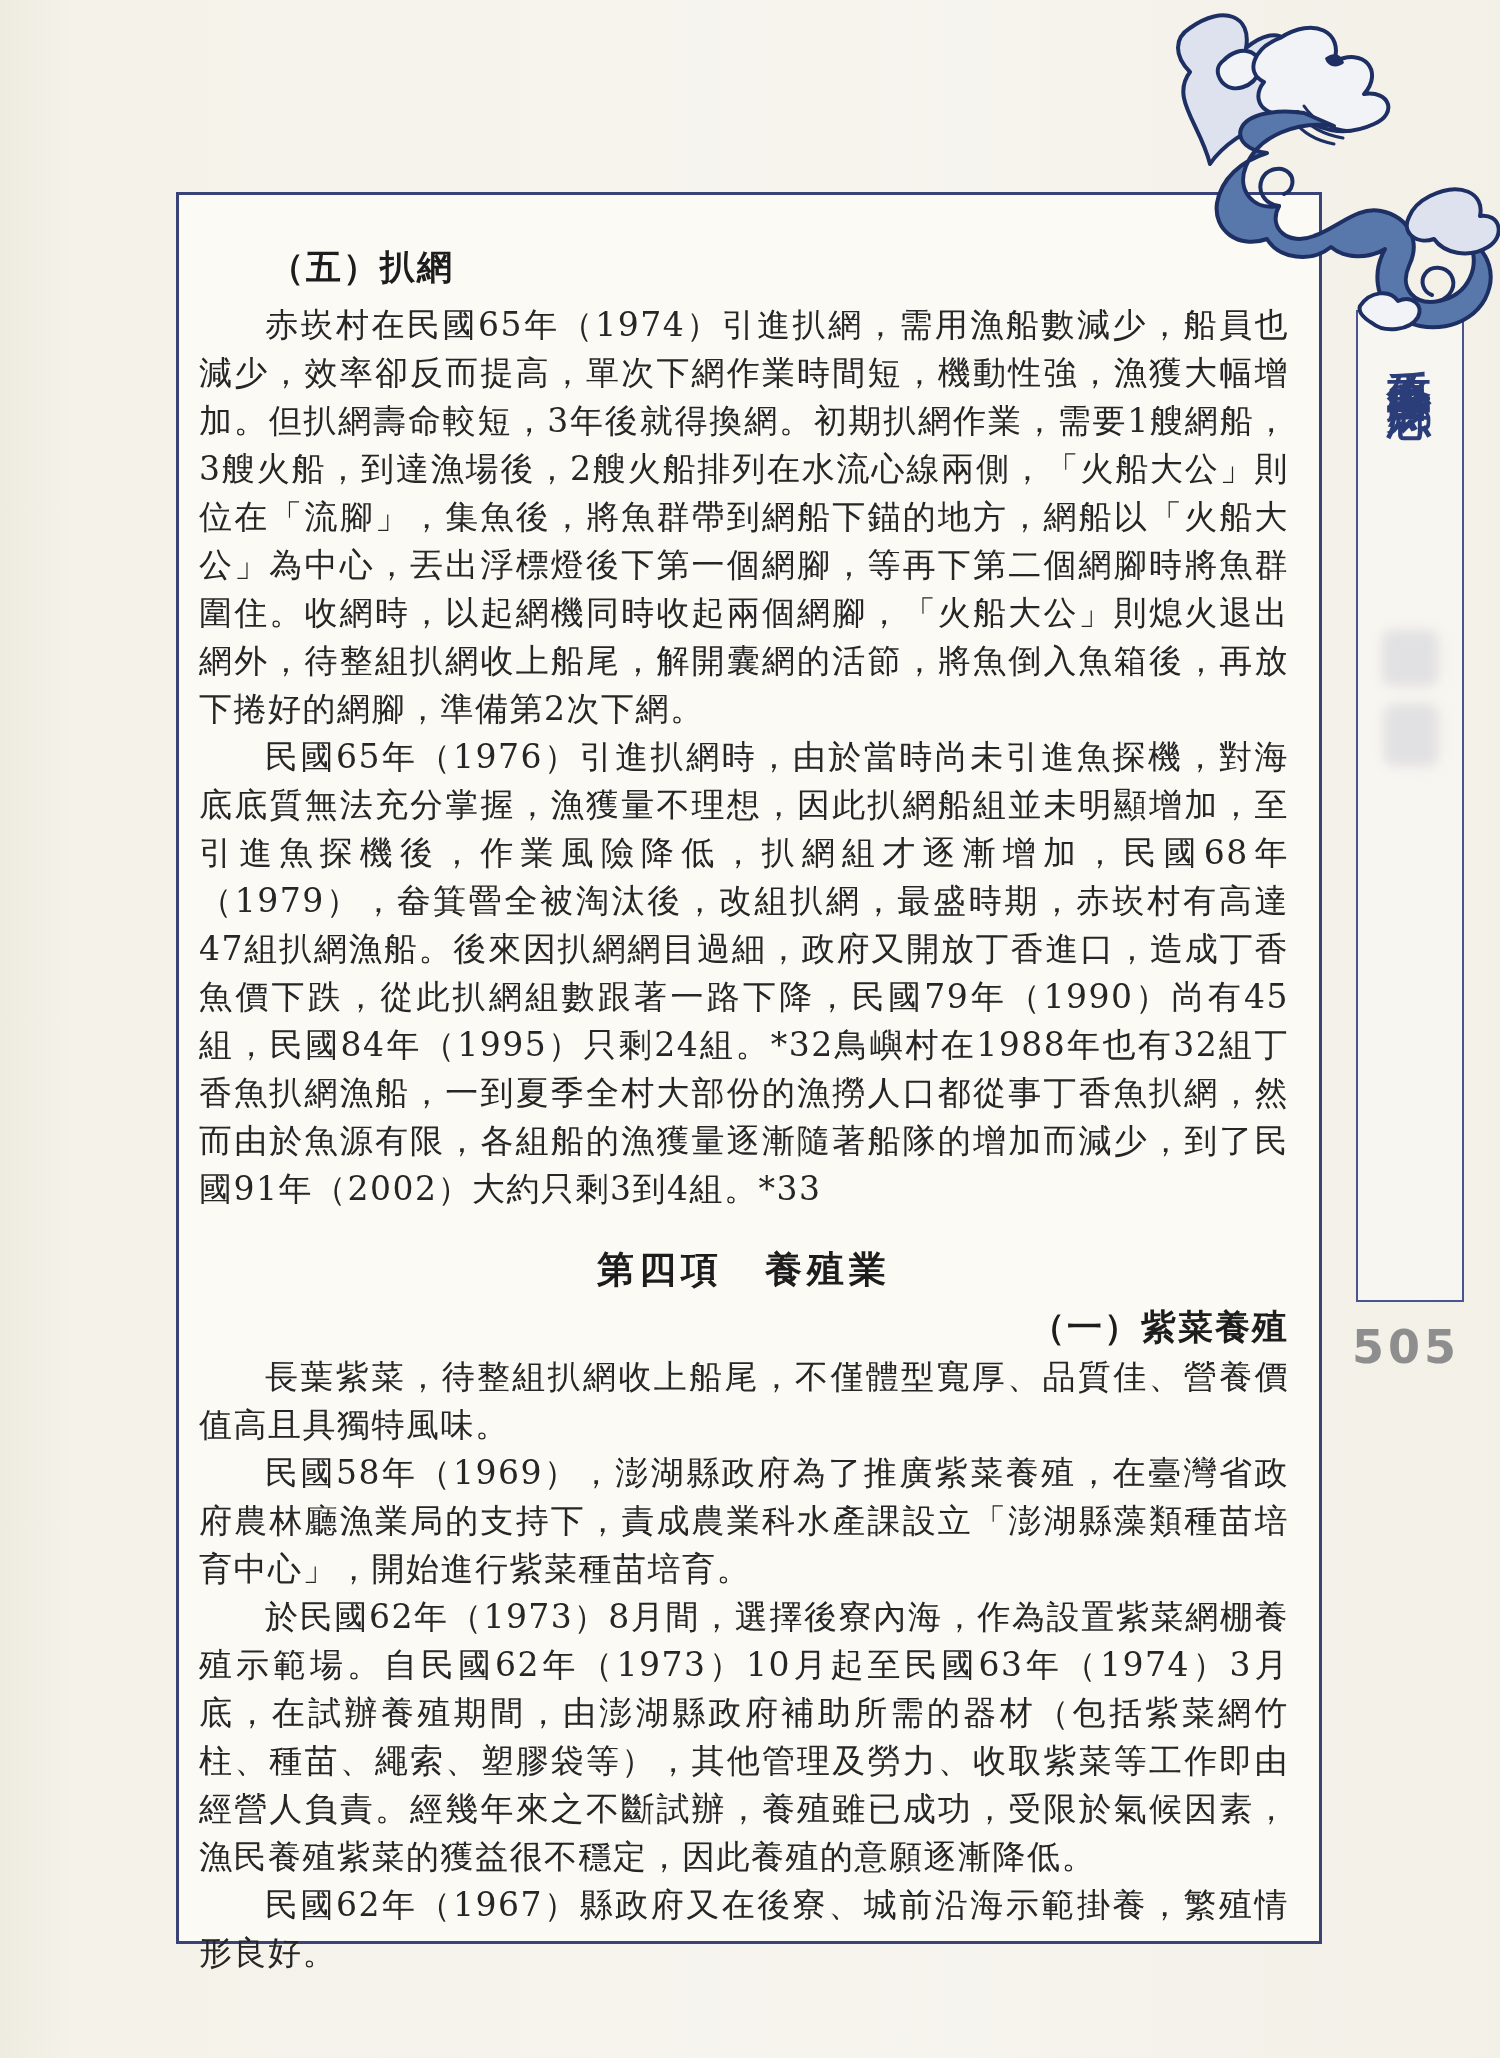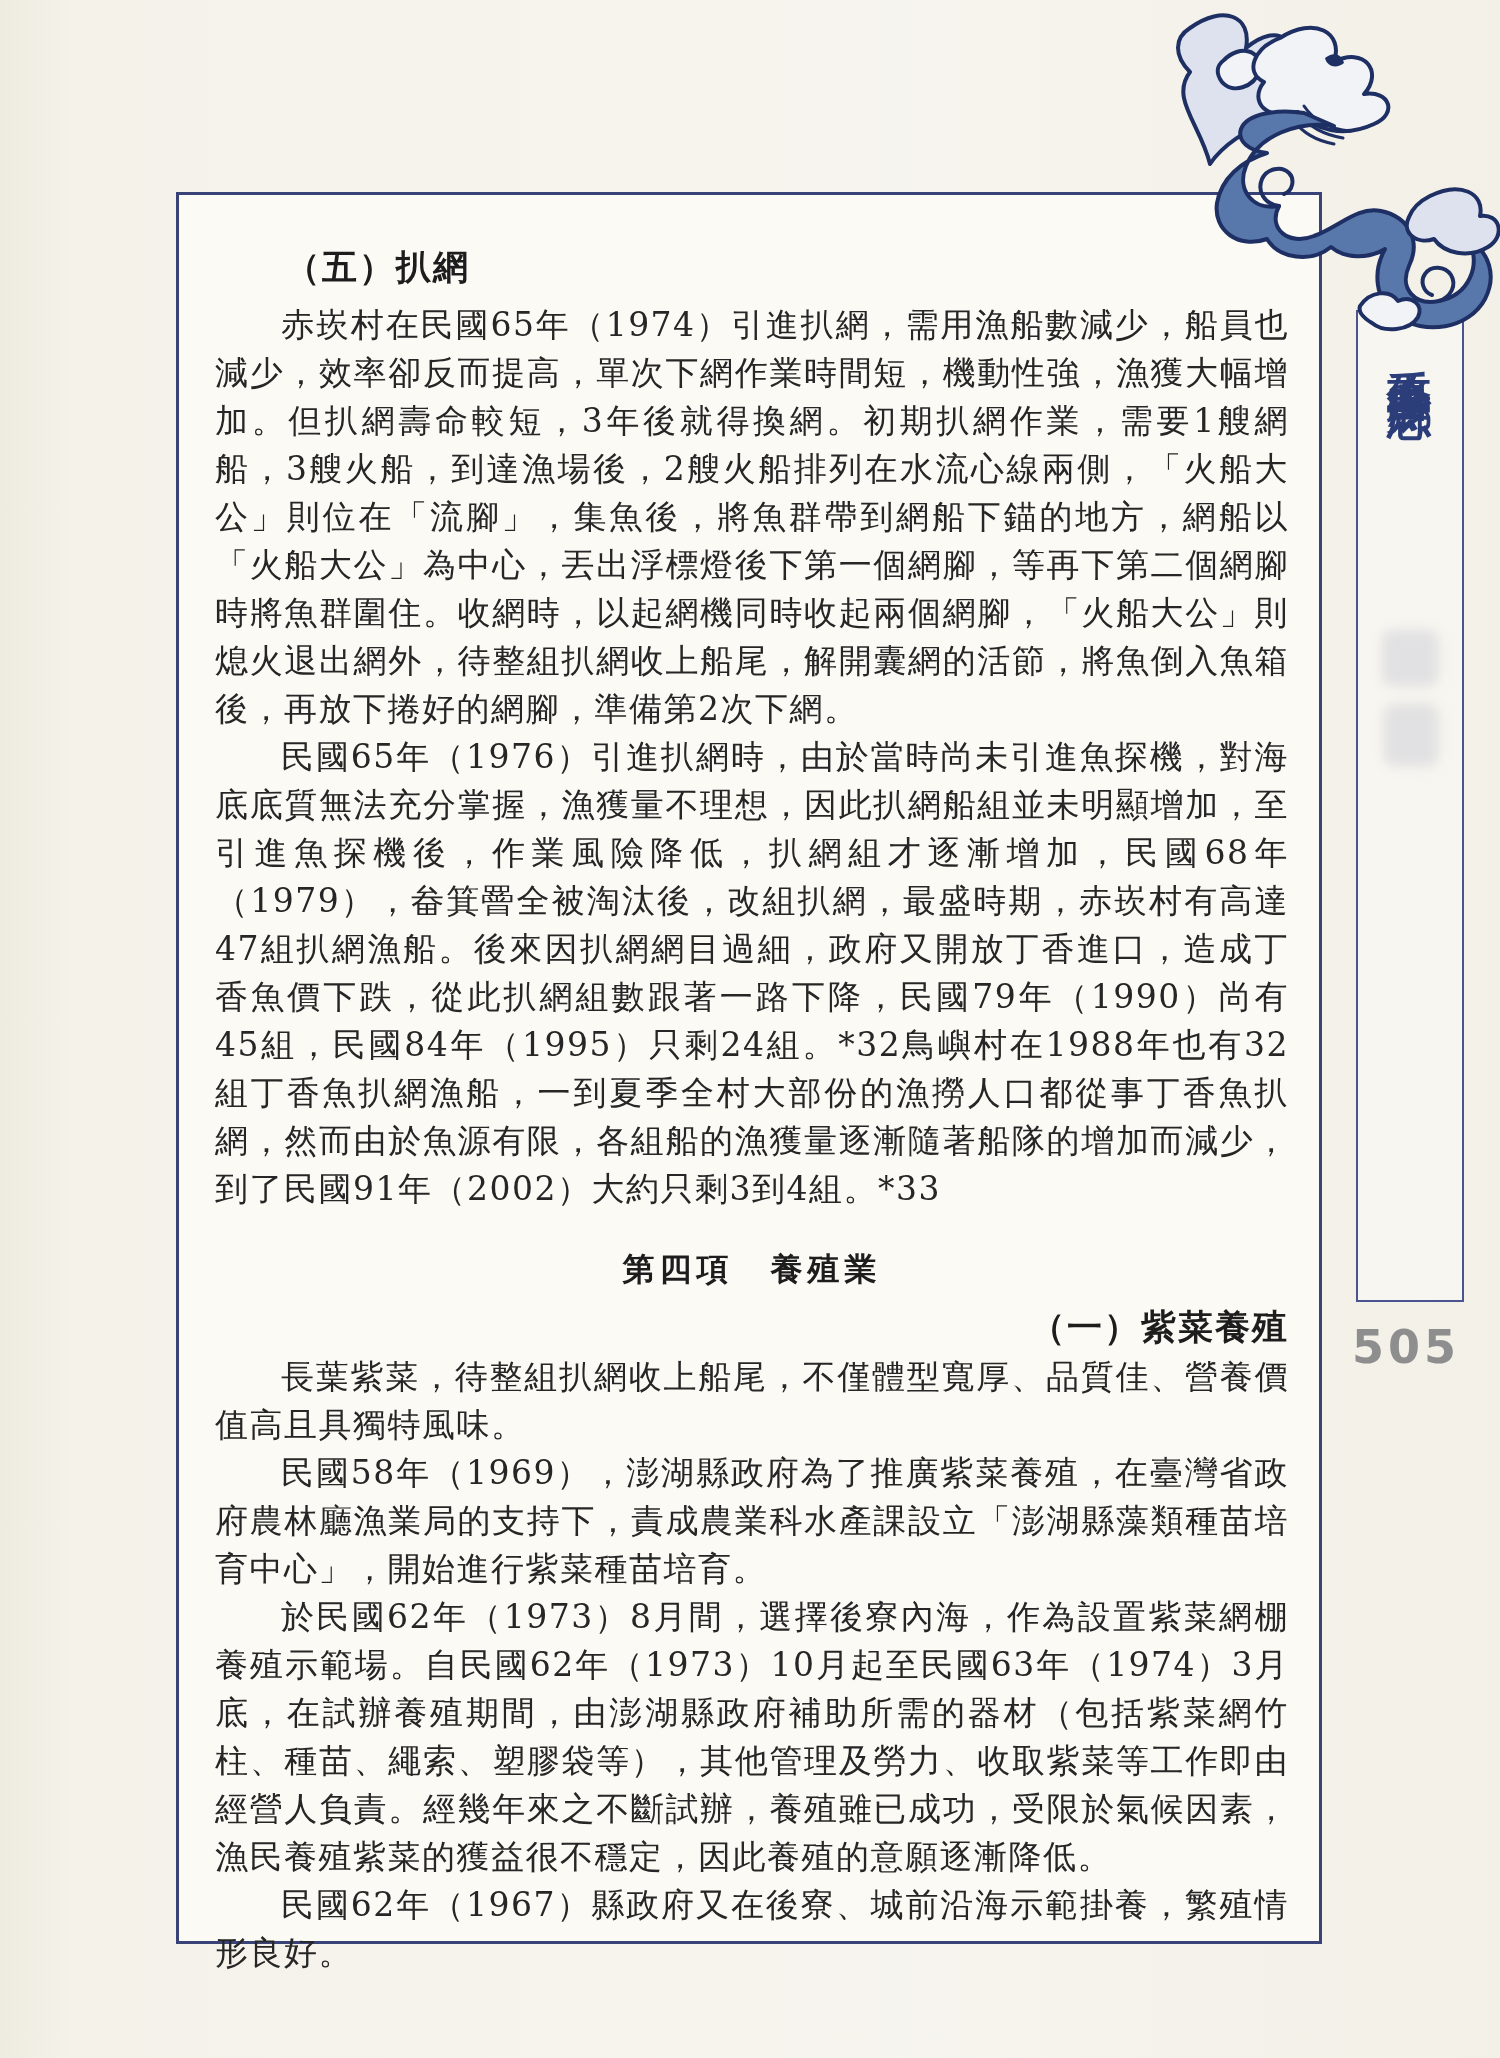--- a/index.html
+++ b/index.html
@@ -6,33 +6,33 @@
   body{
     width:1500px;height:2058px;position:relative;overflow:hidden;
     background:linear-gradient(90deg,#eeebe0 0%,#f5f2ea 5%,#f6f4ee 60%,#f3f0e7 100%);
     font-family:"DejaVu Serif", serif;
     color:#262626;
   }
   
   .main-box{
     position:absolute;left:176px;top:192px;width:1146px;height:1752px;
     box-sizing:border-box;border:3px solid #3a4378;background:#fbfaf5;
-    padding:50px 30px 0 36px;z-index:1;
+    padding:50px 30px 0 20px;z-index:1;
   }
   .body-text{
     font-size:33px;line-height:48px;letter-spacing:1.5px;
     text-align:justify;color:#262626;
   }
   .body-text p{margin:0;text-indent:2em;}
   .sec-heading{
     font-size:35px;font-weight:bold;line-height:44px;
     margin:0 0 12px 70px;letter-spacing:2px;color:#1d1d1d;
   }
   .chapter-heading{
-    text-align:center;font-size:32px;font-weight:bold;line-height:44px;
+    text-align:center;font-size:37px;font-weight:bold;line-height:44px;
     margin:34px 0 14px 0;letter-spacing:5px;color:#1d1d1d;
   }
   .sub-heading{
     font-size:35px;font-weight:bold;line-height:44px;
     margin:0 0 4px 70px;letter-spacing:2px;color:#1d1d1d;text-align:right;
   }
   
   .spine-box{
     position:absolute;left:1356px;top:310px;width:108px;height:992px;
     box-sizing:border-box;border:2px solid #4a5490;background:rgba(255,255,255,0.35);

